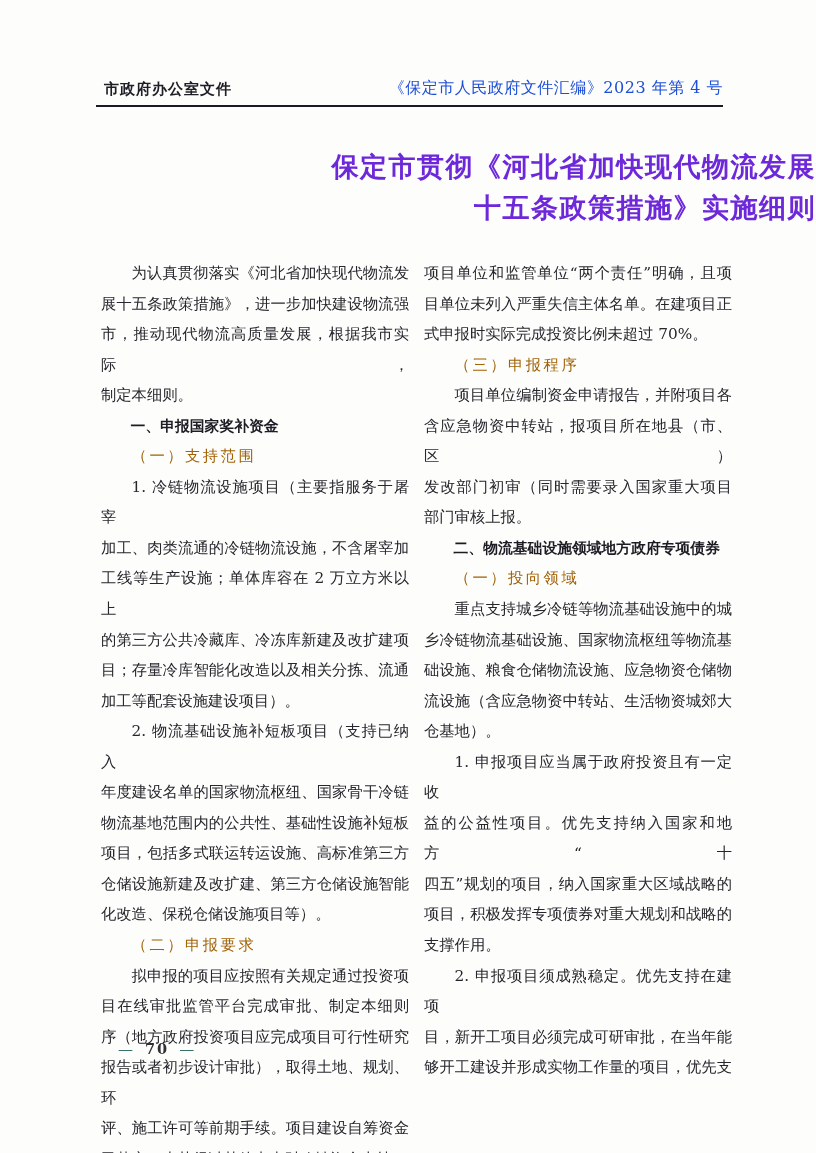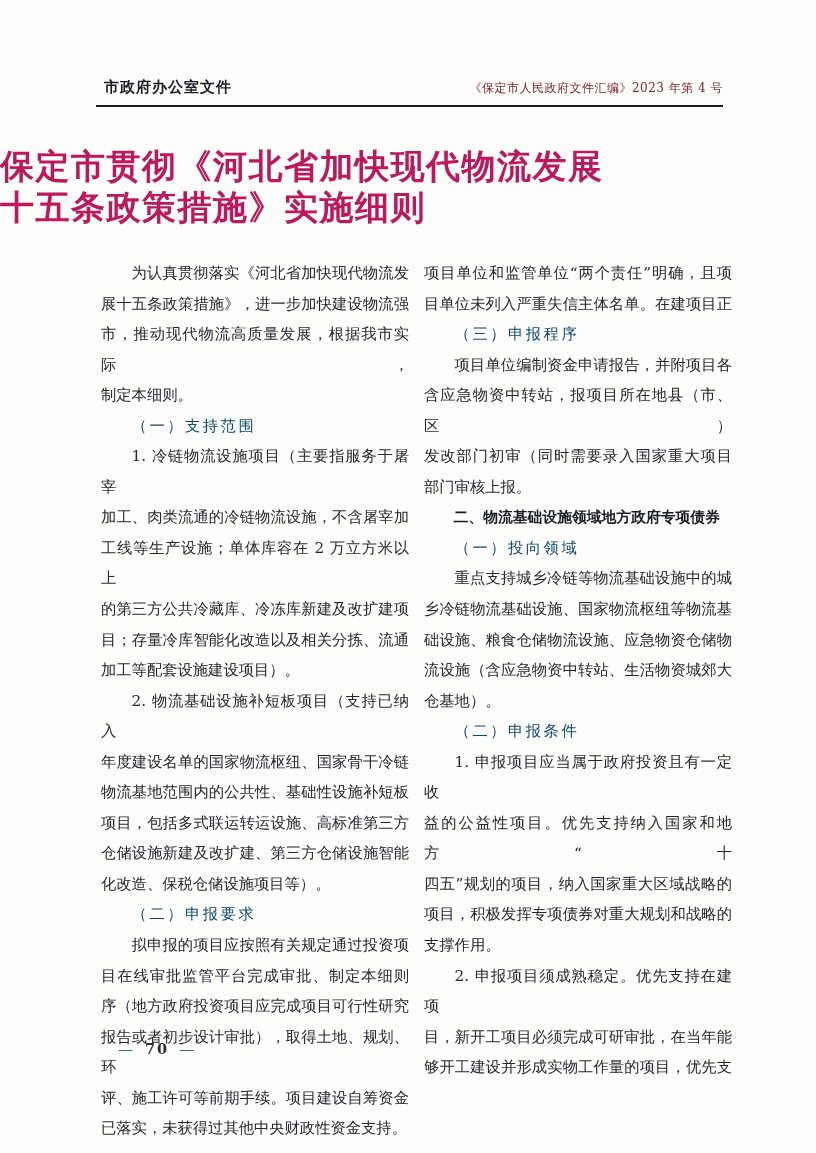--- a/index.html
+++ b/index.html
@@ -16,48 +16,48 @@
   .header-row{
     position:absolute;top:78px;left:96px;width:627px;
     display:flex;justify-content:space-between;align-items:flex-end;text-align:center;
   }
   .header-left{
     font-family:"DejaVu Sans","Liberation Sans",sans-serif;
     font-weight:bold;font-size:15px;letter-spacing:1px;color:#1e1e26;
     padding-left:8px;
   }
   .header-right{
-    font-size:12px;letter-spacing:0.5px;color:#7f1d1d;
+    font-size:16px;letter-spacing:0.5px;color:#1d4ed8;
   }
   .header-rule{
     position:absolute;top:105px;left:96px;width:627px;height:2px;
     background:#1b1b22;
   }
   
   .title-block{
     position:absolute;top:146px;left:0;width:816px;
-    text-align:left;
-    font-weight:bold;font-size:34px;line-height:41px;
-    letter-spacing:1.5px;color:#be185d;
+    text-align:right;
+    font-weight:bold;font-size:27px;line-height:41px;
+    letter-spacing:1.5px;color:#6d28d9;
   }
   
   .columns{
     position:absolute;top:258px;left:101px;width:631px;
     display:flex;justify-content:space-between;
   }
   .col{width:308px;font-size:15.3px;line-height:30.55px;color:#26262d;}
   .line{white-space:nowrap;}
   .line.j{white-space:normal;text-align:justify;text-align-last:justify;}
   .line.p{text-indent:2em;}
   .line.h{
     text-indent:2em;
     font-family:"DejaVu Sans","Liberation Sans",sans-serif;
     font-weight:bold;font-size:14.8px;letter-spacing:0;color:#1c1c24;
   }
-  .line.k{text-indent:2em;letter-spacing:2.5px;color:#0c4a6e;}
+  .line.k{text-indent:2em;letter-spacing:2.5px;color:#a16207;}
   
   .footer{
     position:absolute;top:1040px;left:118px;
     font-size:14.5px;letter-spacing:2px;color:#2e2e36;
   }
   .footer .dash{color:#2f6e66;font-size:15px;}
   .footer .num{padding:0 10px;font-family:"DejaVu Serif","Liberation Serif",serif;font-weight:bold;}
 </style>
 </head>
 <body>
@@ -74,20 +74,21 @@
     <div>保定市贯彻《河北省加快现代物流发展</div>
     <div>十五条政策措施》实施细则</div>
   </div>
 
   <div class="columns">
     <div class="col">
         <div class="line p j">为认真贯彻落实《河北省加快现代物流发</div>
         <div class="line c j">展十五条政策措施》，进一步加快建设物流强</div>
         <div class="line c j">市，推动现代物流高质量发展，根据我市实际，</div>
         <div class="line c">制定本细则。</div>
+        <div class="line h">一、申报国家奖补资金</div>
         <div class="line k">（一）支持范围</div>
         <div class="line p j">1. 冷链物流设施项目（主要指服务于屠宰</div>
         <div class="line c j">加工、肉类流通的冷链物流设施，不含屠宰加</div>
         <div class="line c j">工线等生产设施；单体库容在 2 万立方米以上</div>
         <div class="line c j">的第三方公共冷藏库、冷冻库新建及改扩建项</div>
         <div class="line c j">目；存量冷库智能化改造以及相关分拣、流通</div>
         <div class="line c">加工等配套设施建设项目）。</div>
         <div class="line p j">2. 物流基础设施补短板项目（支持已纳入</div>
         <div class="line c j">年度建设名单的国家物流枢纽、国家骨干冷链</div>
         <div class="line c j">物流基地范围内的公共性、基础性设施补短板</div>
@@ -98,33 +99,33 @@
         <div class="line p j">拟申报的项目应按照有关规定通过投资项</div>
         <div class="line c j">目在线审批监管平台完成审批、制定本细则</div>
         <div class="line c j">序（地方政府投资项目应完成项目可行性研究</div>
         <div class="line c j">报告或者初步设计审批），取得土地、规划、环</div>
         <div class="line c j">评、施工许可等前期手续。项目建设自筹资金</div>
         <div class="line c">已落实，未获得过其他中央财政性资金支持。</div>
       </div>
     <div class="col">
         <div class="line c j">项目单位和监管单位“两个责任”明确，且项</div>
         <div class="line c j">目单位未列入严重失信主体名单。在建项目正</div>
+        <div class="line c">式申报时实际完成投资比例未超过 70%。</div>
         <div class="line k">（三）申报程序</div>
         <div class="line p j">项目单位编制资金申请报告，并附项目各</div>
         <div class="line c j">含应急物资中转站，报项目所在地县（市、区）</div>
         <div class="line c j">发改部门初审（同时需要录入国家重大项目</div>
         <div class="line c">部门审核上报。</div>
         <div class="line h">二、物流基础设施领域地方政府专项债券</div>
         <div class="line k">（一）投向领域</div>
         <div class="line p j">重点支持城乡冷链等物流基础设施中的城</div>
         <div class="line c j">乡冷链物流基础设施、国家物流枢纽等物流基</div>
         <div class="line c j">础设施、粮食仓储物流设施、应急物资仓储物</div>
         <div class="line c j">流设施（含应急物资中转站、生活物资城郊大</div>
         <div class="line c">仓基地）。</div>
-        <div class="line k">（二）申报条件</div>
         <div class="line p j">1. 申报项目应当属于政府投资且有一定收</div>
         <div class="line c j">益的公益性项目。优先支持纳入国家和地方“十</div>
         <div class="line c j">四五”规划的项目，纳入国家重大区域战略的</div>
         <div class="line c j">项目，积极发挥专项债券对重大规划和战略的</div>
         <div class="line c">支撑作用。</div>
         <div class="line p j">2. 申报项目须成熟稳定。优先支持在建项</div>
         <div class="line c j">目，新开工项目必须完成可研审批，在当年能</div>
         <div class="line c j">够开工建设并形成实物工作量的项目，优先支</div>
       </div>
   </div>

